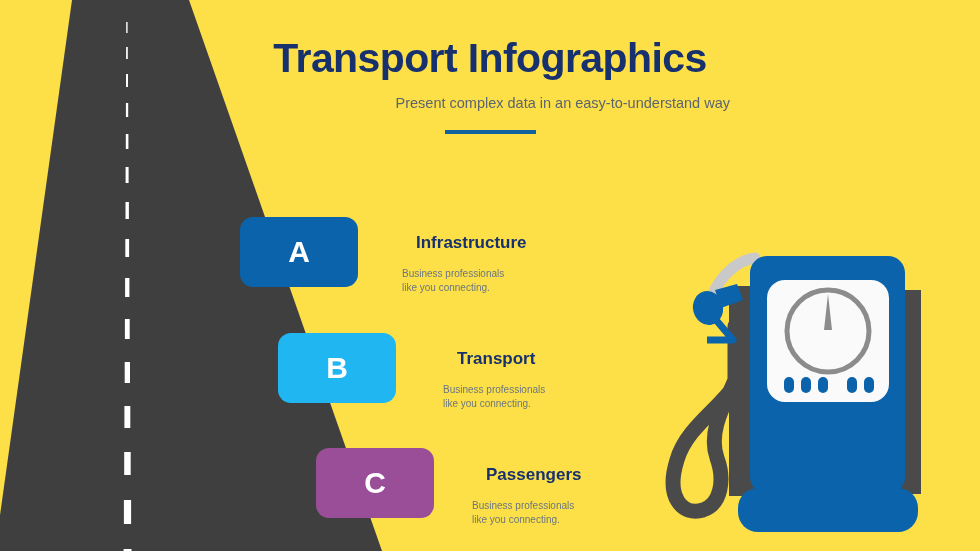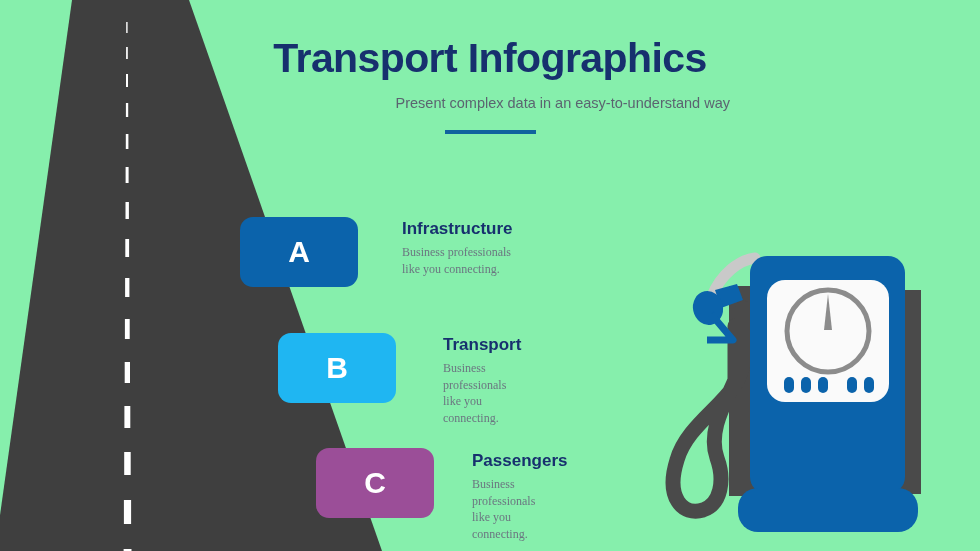--- a/index.html
+++ b/index.html
@@ -10,21 +10,21 @@
     width: 980px;
     height: 551px;
     background: #ffffff;
     font-family: "Liberation Sans", sans-serif;
     overflow: hidden;
   }
   #slide {
     position: relative;
     width: 980px;
     height: 551px;
-    background: #86efac;
+    background: #fde047;
     overflow: hidden;
   }
 
   
   #road-layer {
     position: absolute;
     left: 0;
     top: 0;
     width: 980px;
     height: 551px;
@@ -79,31 +79,30 @@
     font-weight: bold;
     line-height: 1;
   }
   .step-text {
     position: absolute;
   }
   .step-heading {
     font-size: 17px;
     font-weight: bold;
     color: #17306e;
-    margin: 0;
+    margin: 14px;
     line-height: 1.25;
     white-space: nowrap;
   }
   .step-body {
-    font-size: 12px;
+    font-size: 10px;
     color: #6b7680;
     margin: 5px 0 0 0;
     line-height: 1.38;
     white-space: pre-line;
-    font-family: Liberation Serif, serif;
   }
 
   #step-a .step-badge { left: 240px; top: 217px; background: #0b63ab; }
   #step-a .step-text  { left: 402px; top: 218px; }
   #step-b .step-badge { left: 278px; top: 333px; background: #1fb6f2; }
   #step-b .step-text  { left: 443px; top: 334px; }
   #step-c .step-badge { left: 316px; top: 448px; background: #9b4e98; }
   #step-c .step-text  { left: 472px; top: 450px; }
 
   

